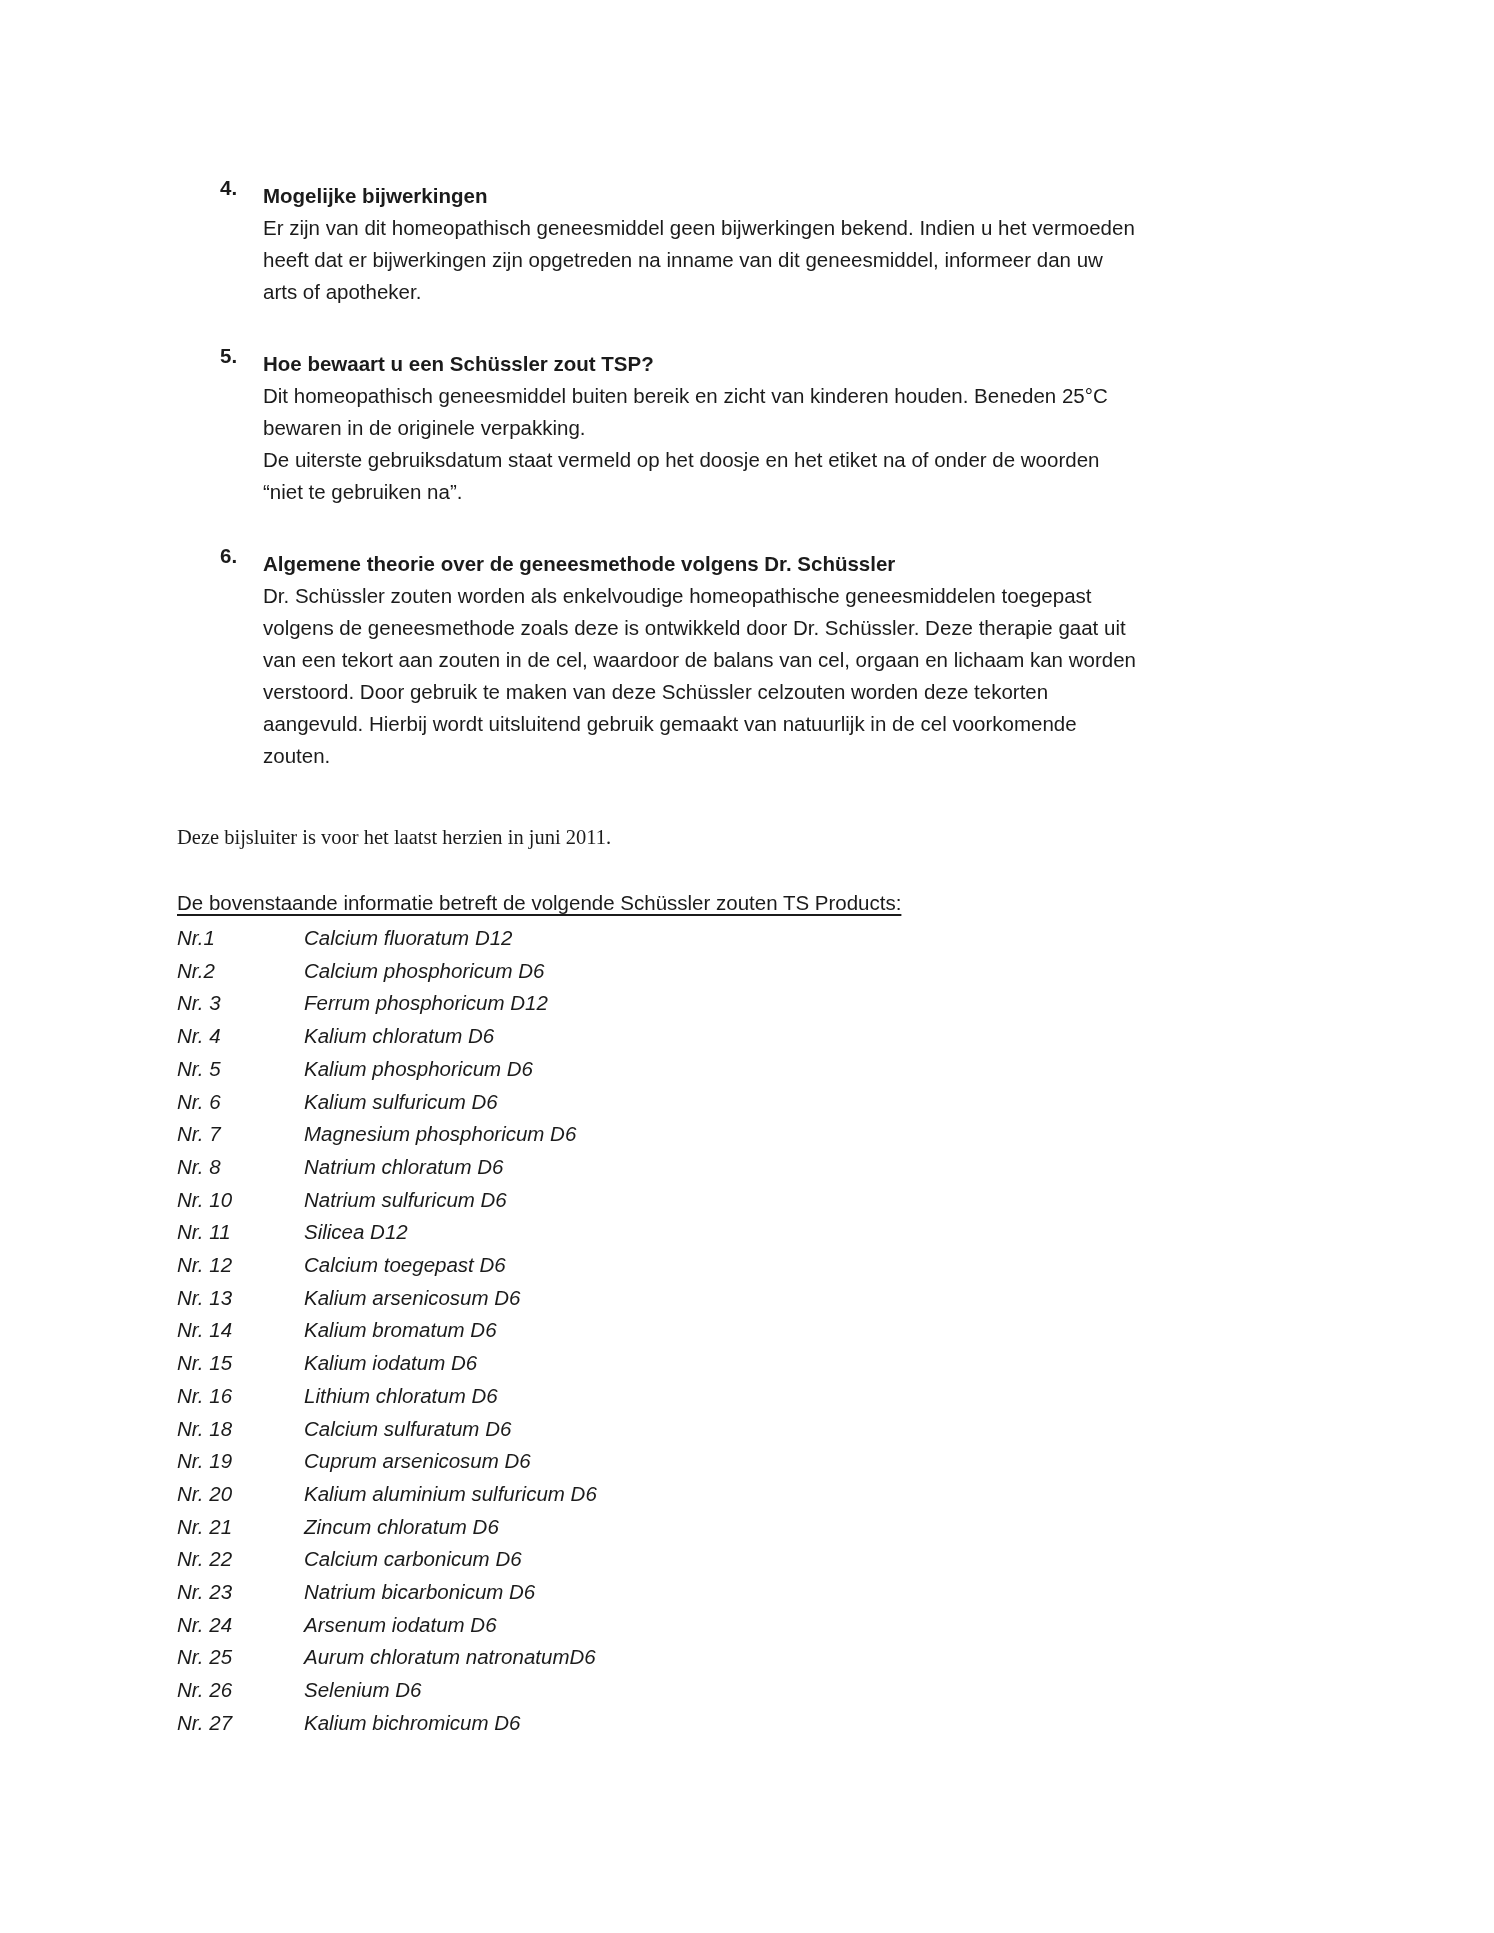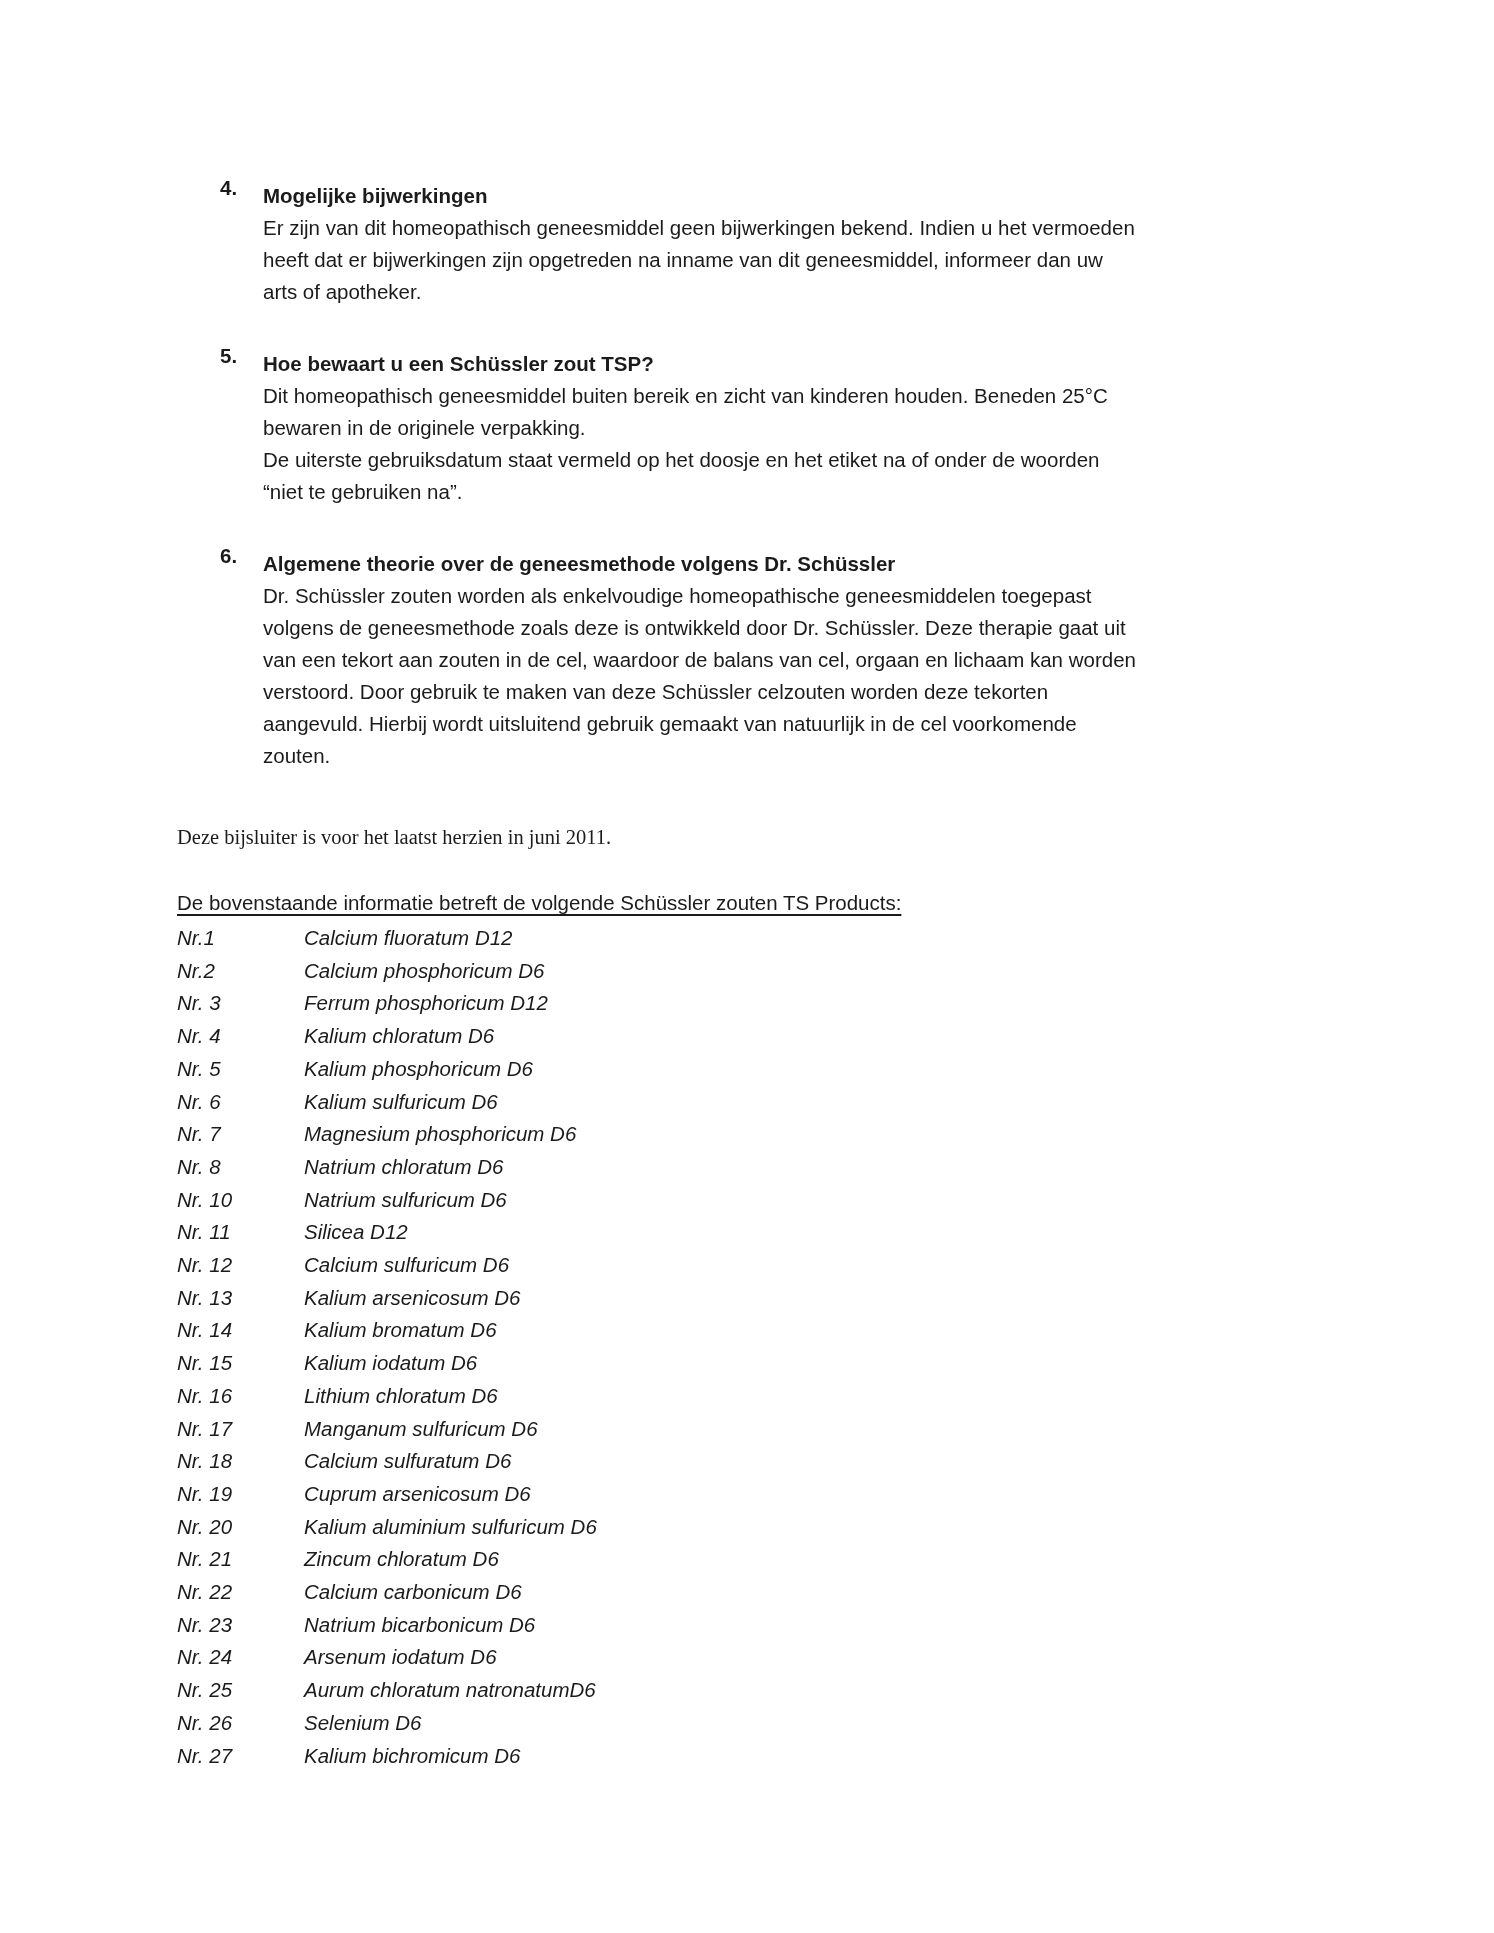--- a/index.html
+++ b/index.html
@@ -168,21 +168,21 @@
         <span class="product-name">Natrium sulfuricum D6</span>
       </div>
 
       <div class="product-row">
         <span class="product-nr">Nr. 11</span>
         <span class="product-name">Silicea D12</span>
       </div>
 
       <div class="product-row">
         <span class="product-nr">Nr. 12</span>
-        <span class="product-name">Calcium sulfuricum D6</span>
+        <span class="product-name">Calcium toegepast D6</span>
       </div>
 
       <div class="product-row">
         <span class="product-nr">Nr. 13</span>
         <span class="product-name">Kalium arsenicosum D6</span>
       </div>
 
       <div class="product-row">
         <span class="product-nr">Nr. 14</span>
         <span class="product-name">Kalium bromatum D6</span>
@@ -191,24 +191,20 @@
       <div class="product-row">
         <span class="product-nr">Nr. 15</span>
         <span class="product-name">Kalium iodatum D6</span>
       </div>
 
       <div class="product-row">
         <span class="product-nr">Nr. 16</span>
         <span class="product-name">Lithium chloratum D6</span>
       </div>
 
-      <div class="product-row">
-        <span class="product-nr">Nr. 17</span>
-        <span class="product-name">Manganum sulfuricum D6</span>
-      </div>
 
       <div class="product-row">
         <span class="product-nr">Nr. 18</span>
         <span class="product-name">Calcium sulfuratum D6</span>
       </div>
 
       <div class="product-row">
         <span class="product-nr">Nr. 19</span>
         <span class="product-name">Cuprum arsenicosum D6</span>
       </div>

